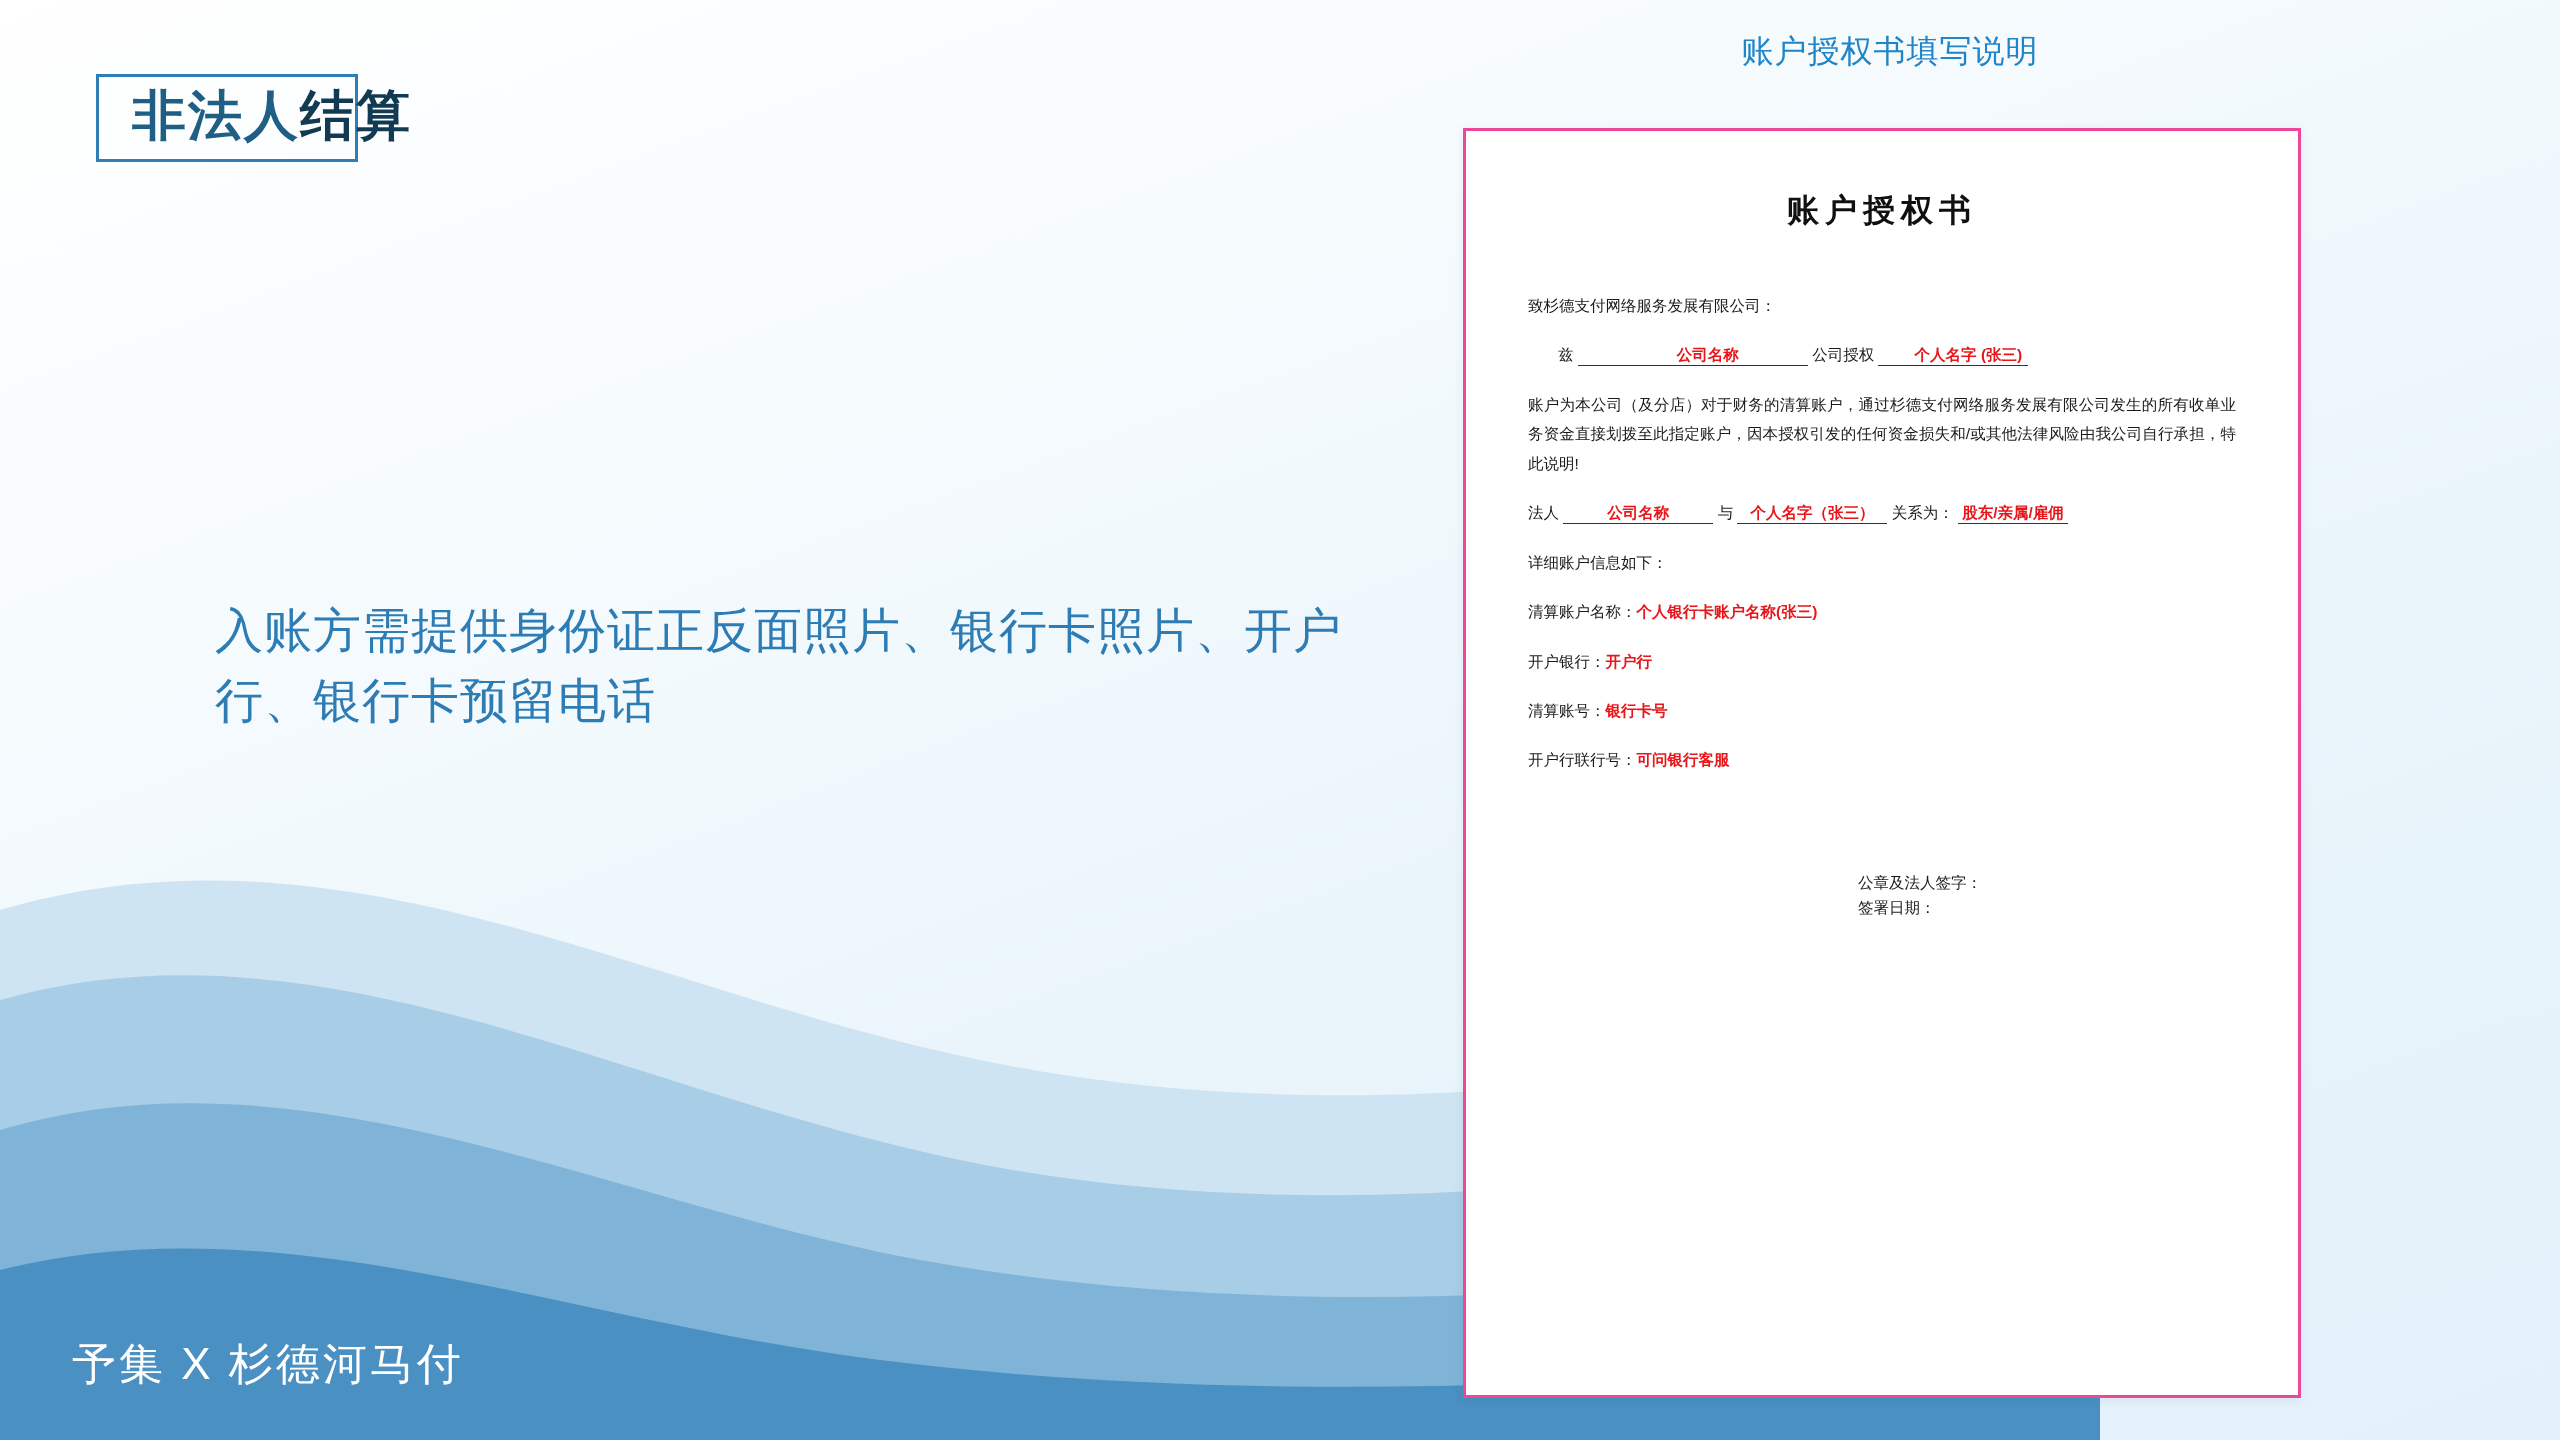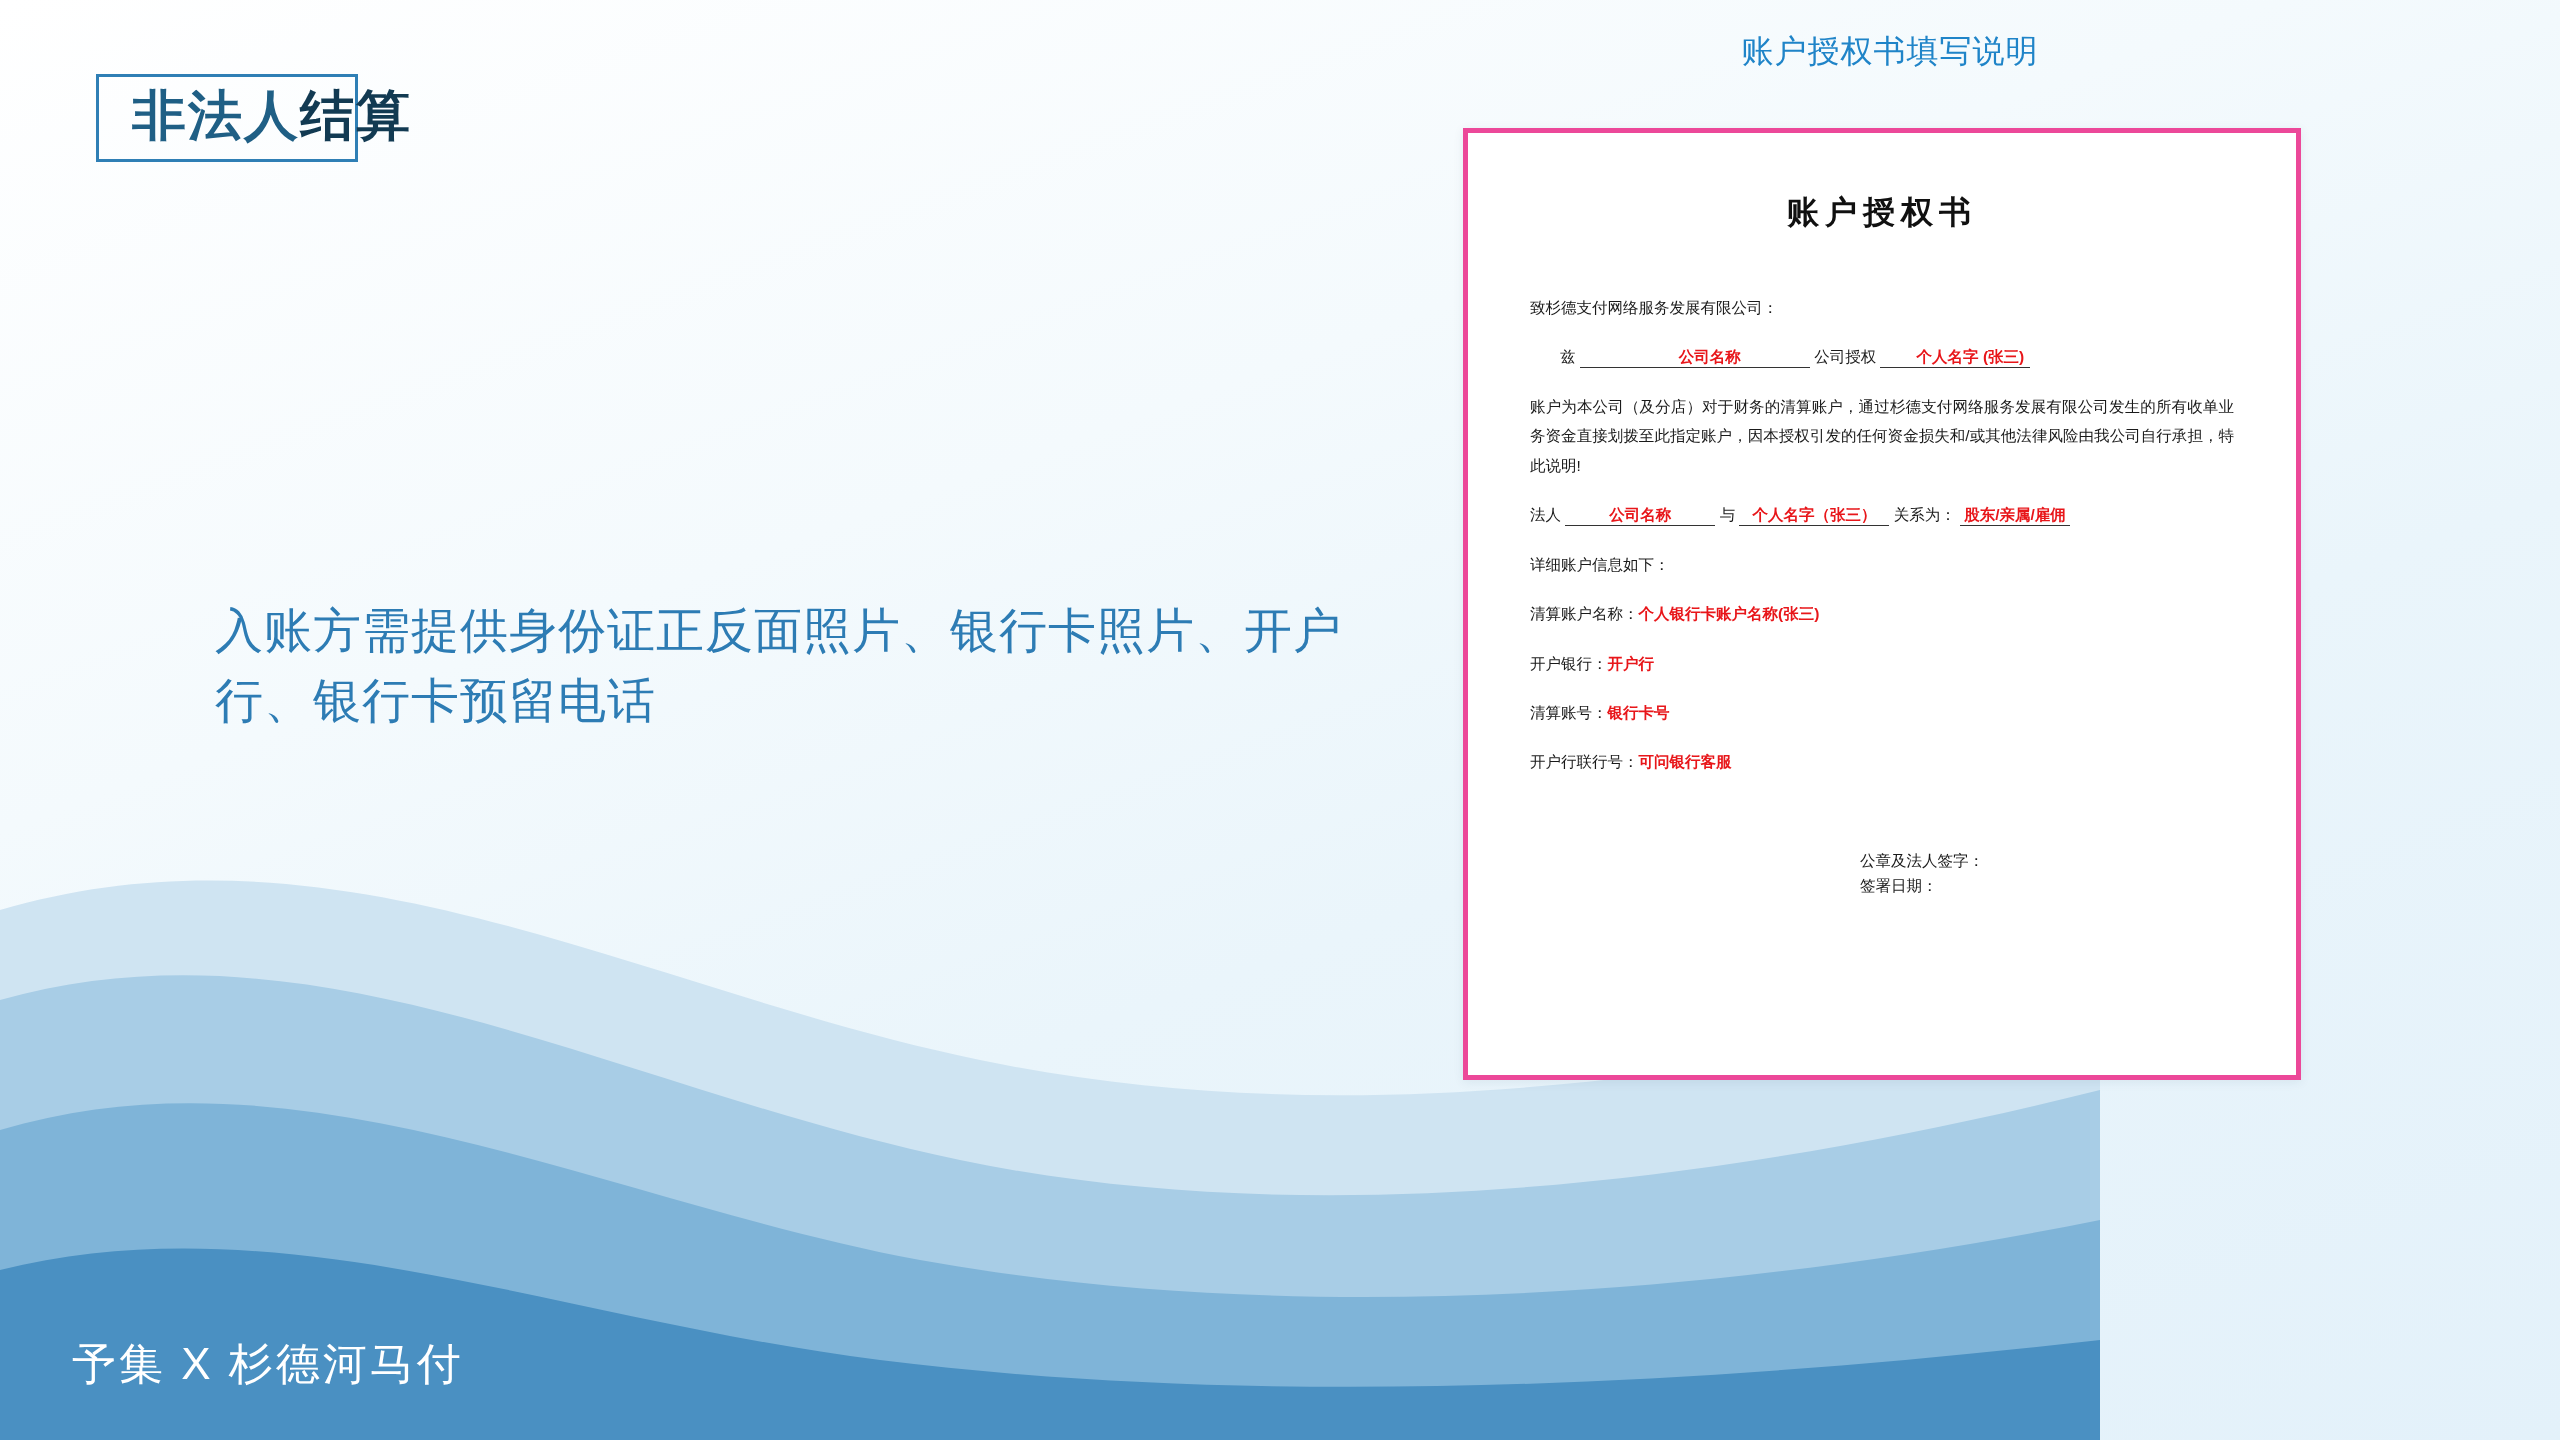--- a/index.html
+++ b/index.html
@@ -93,23 +93,23 @@
     color: #1f84c8;
     letter-spacing: 1px;
   }
 
   
   .sheet {
     position: absolute;
     left: 1463px;
     top: 128px;
     width: 838px;
-    height: 952px;
+    height: 1270px;
     background: #ffffff;
-    border: 5px solid #ec4899;
+    border: 3px solid #ec4899;
     box-shadow: 0 2px 10px rgba(20,60,90,0.08);
     box-sizing: border-box;
     padding: 46px 62px 30px 62px;
     z-index: 4;
     font-size: 15.5px;
     color: #1a1a1a;
   }
   .sheet h1 {
     margin: 12px 0 58px 0;
     text-align: center;
@@ -146,21 +146,21 @@
     line-height: 2.3;
   }
   .sheet .tight { }
   .rel-line {
     margin-top: 52px;
     margin-bottom: 30px;
   }
   .info-head { margin-bottom: 16px; }
   .info-row { margin: 0 0 20px 0; }
   .sign-area {
-    margin-top: 68px;
+    margin-top: 92px;
     padding-left: 330px;
     line-height: 2;
   }
   .sign-date {
     padding-left: 330px;
   }
 </style>
 </head>
 <body>
 

